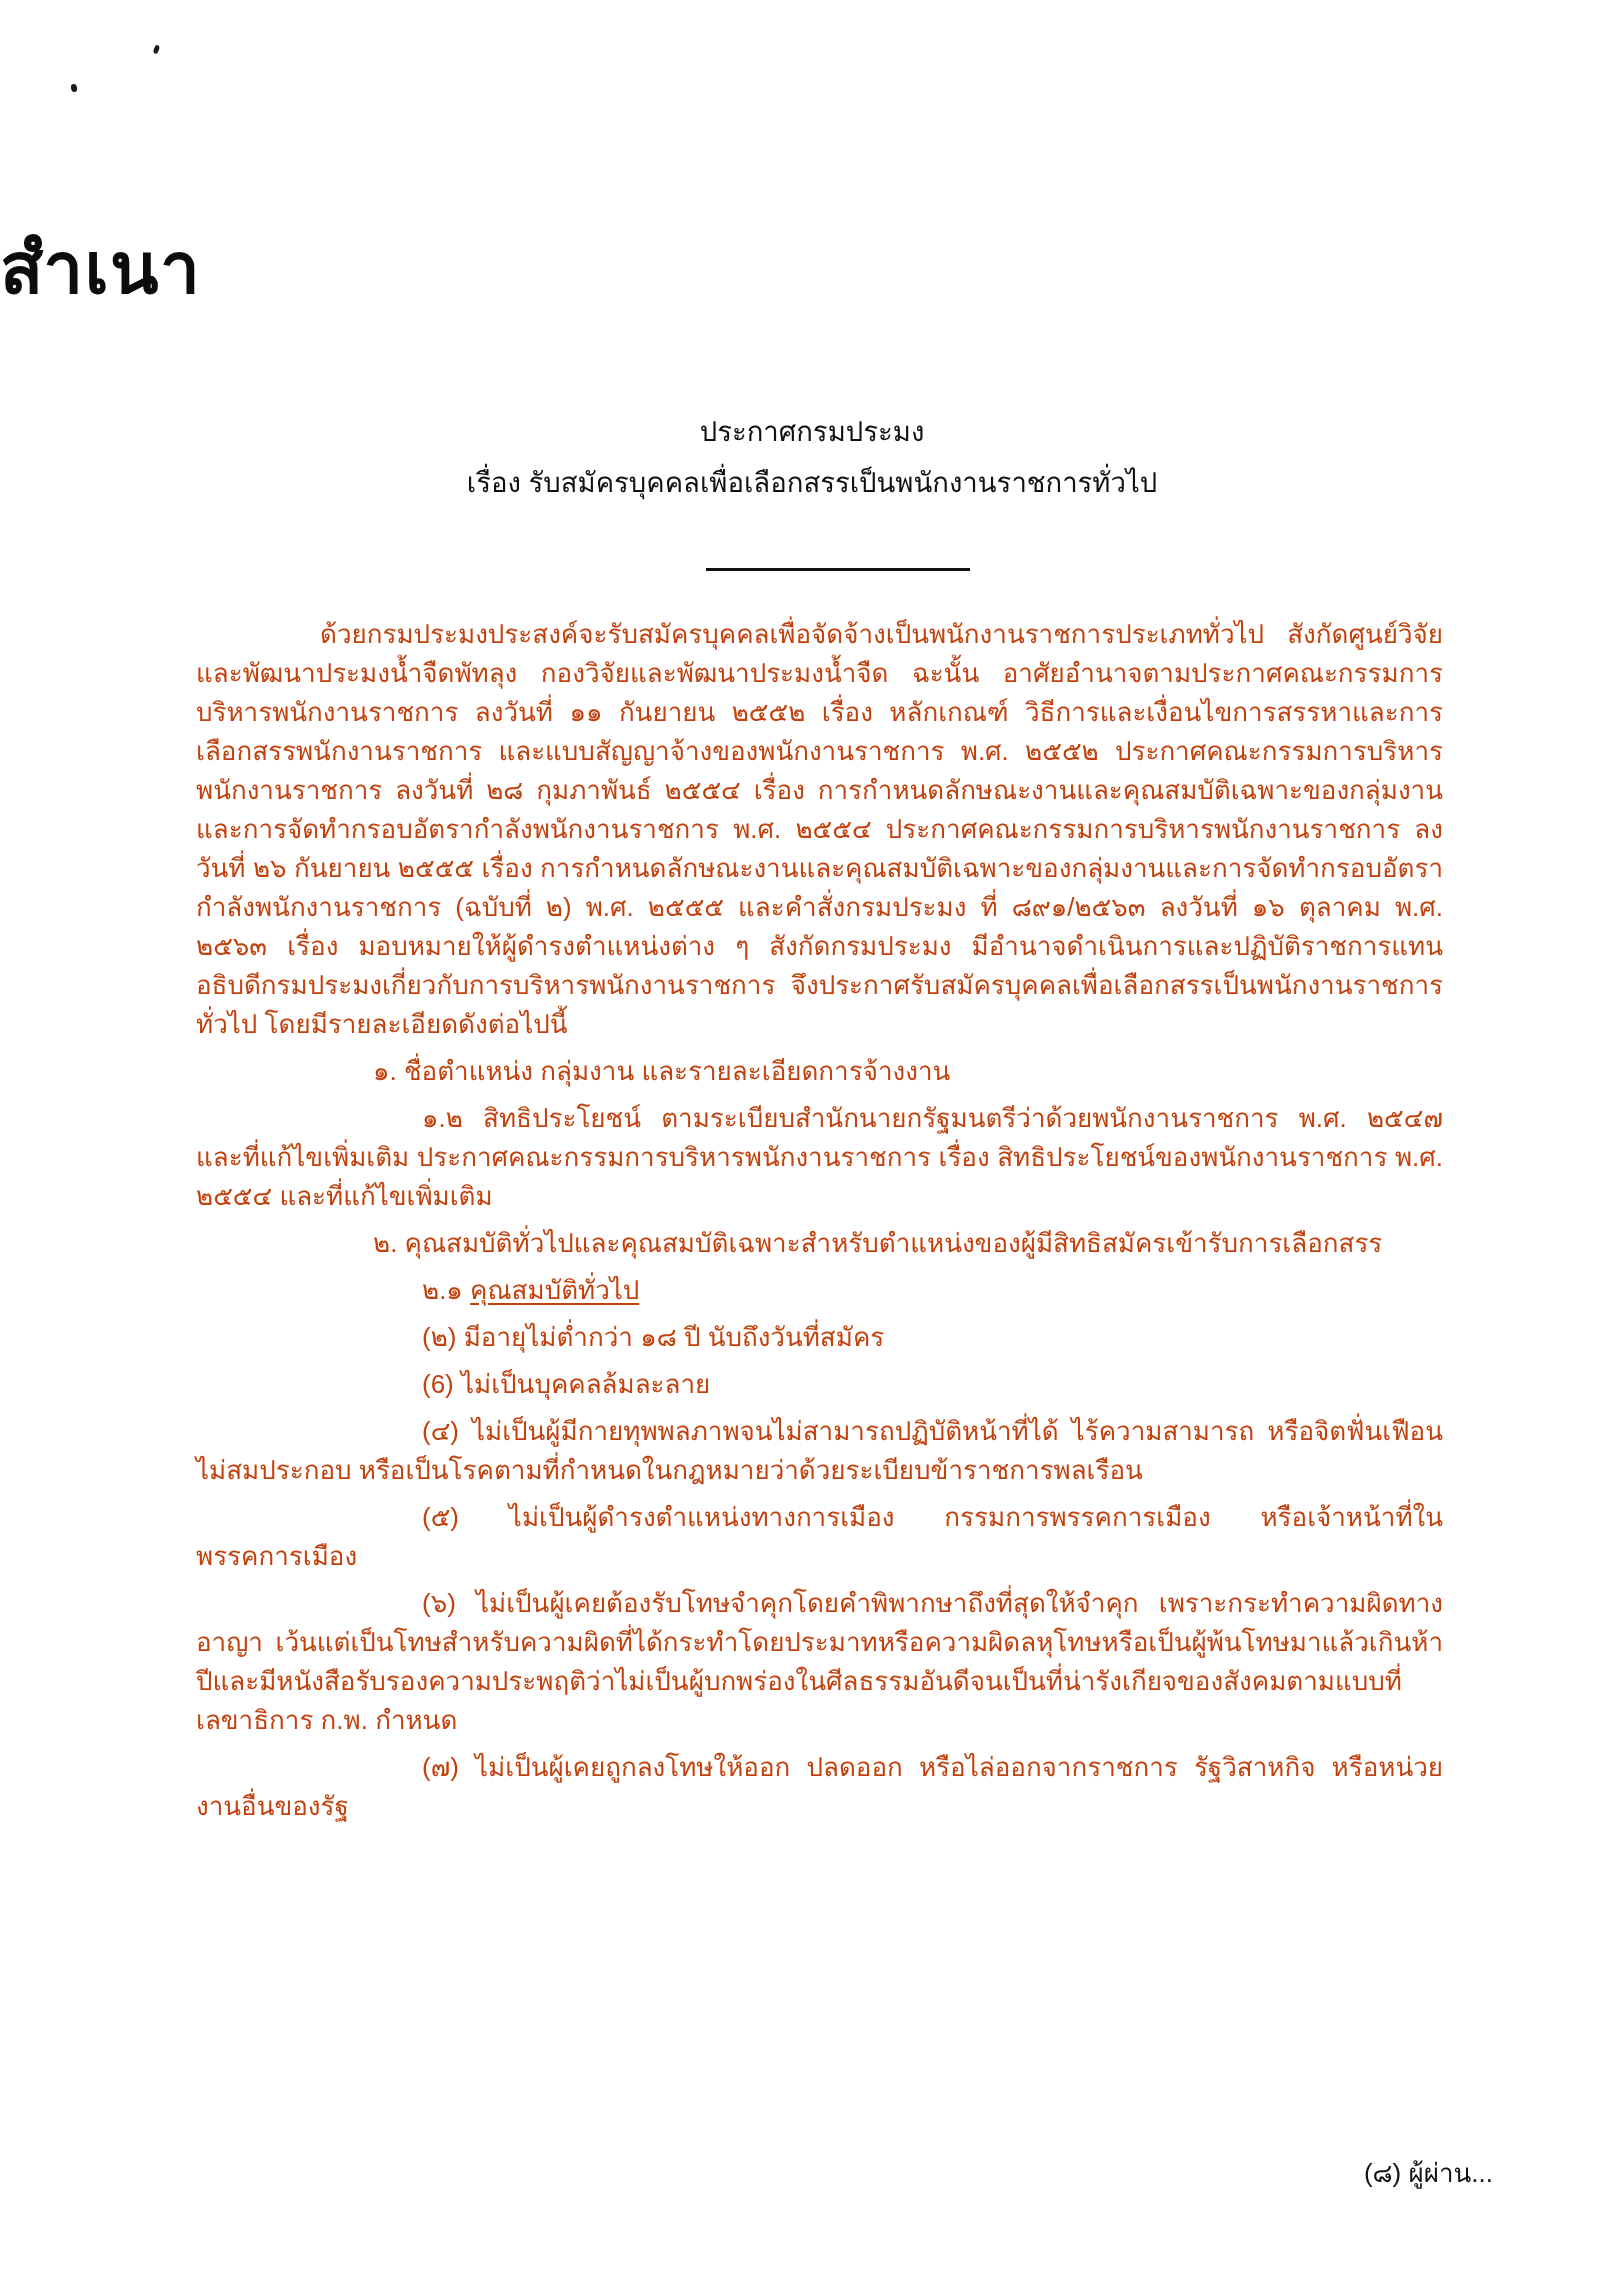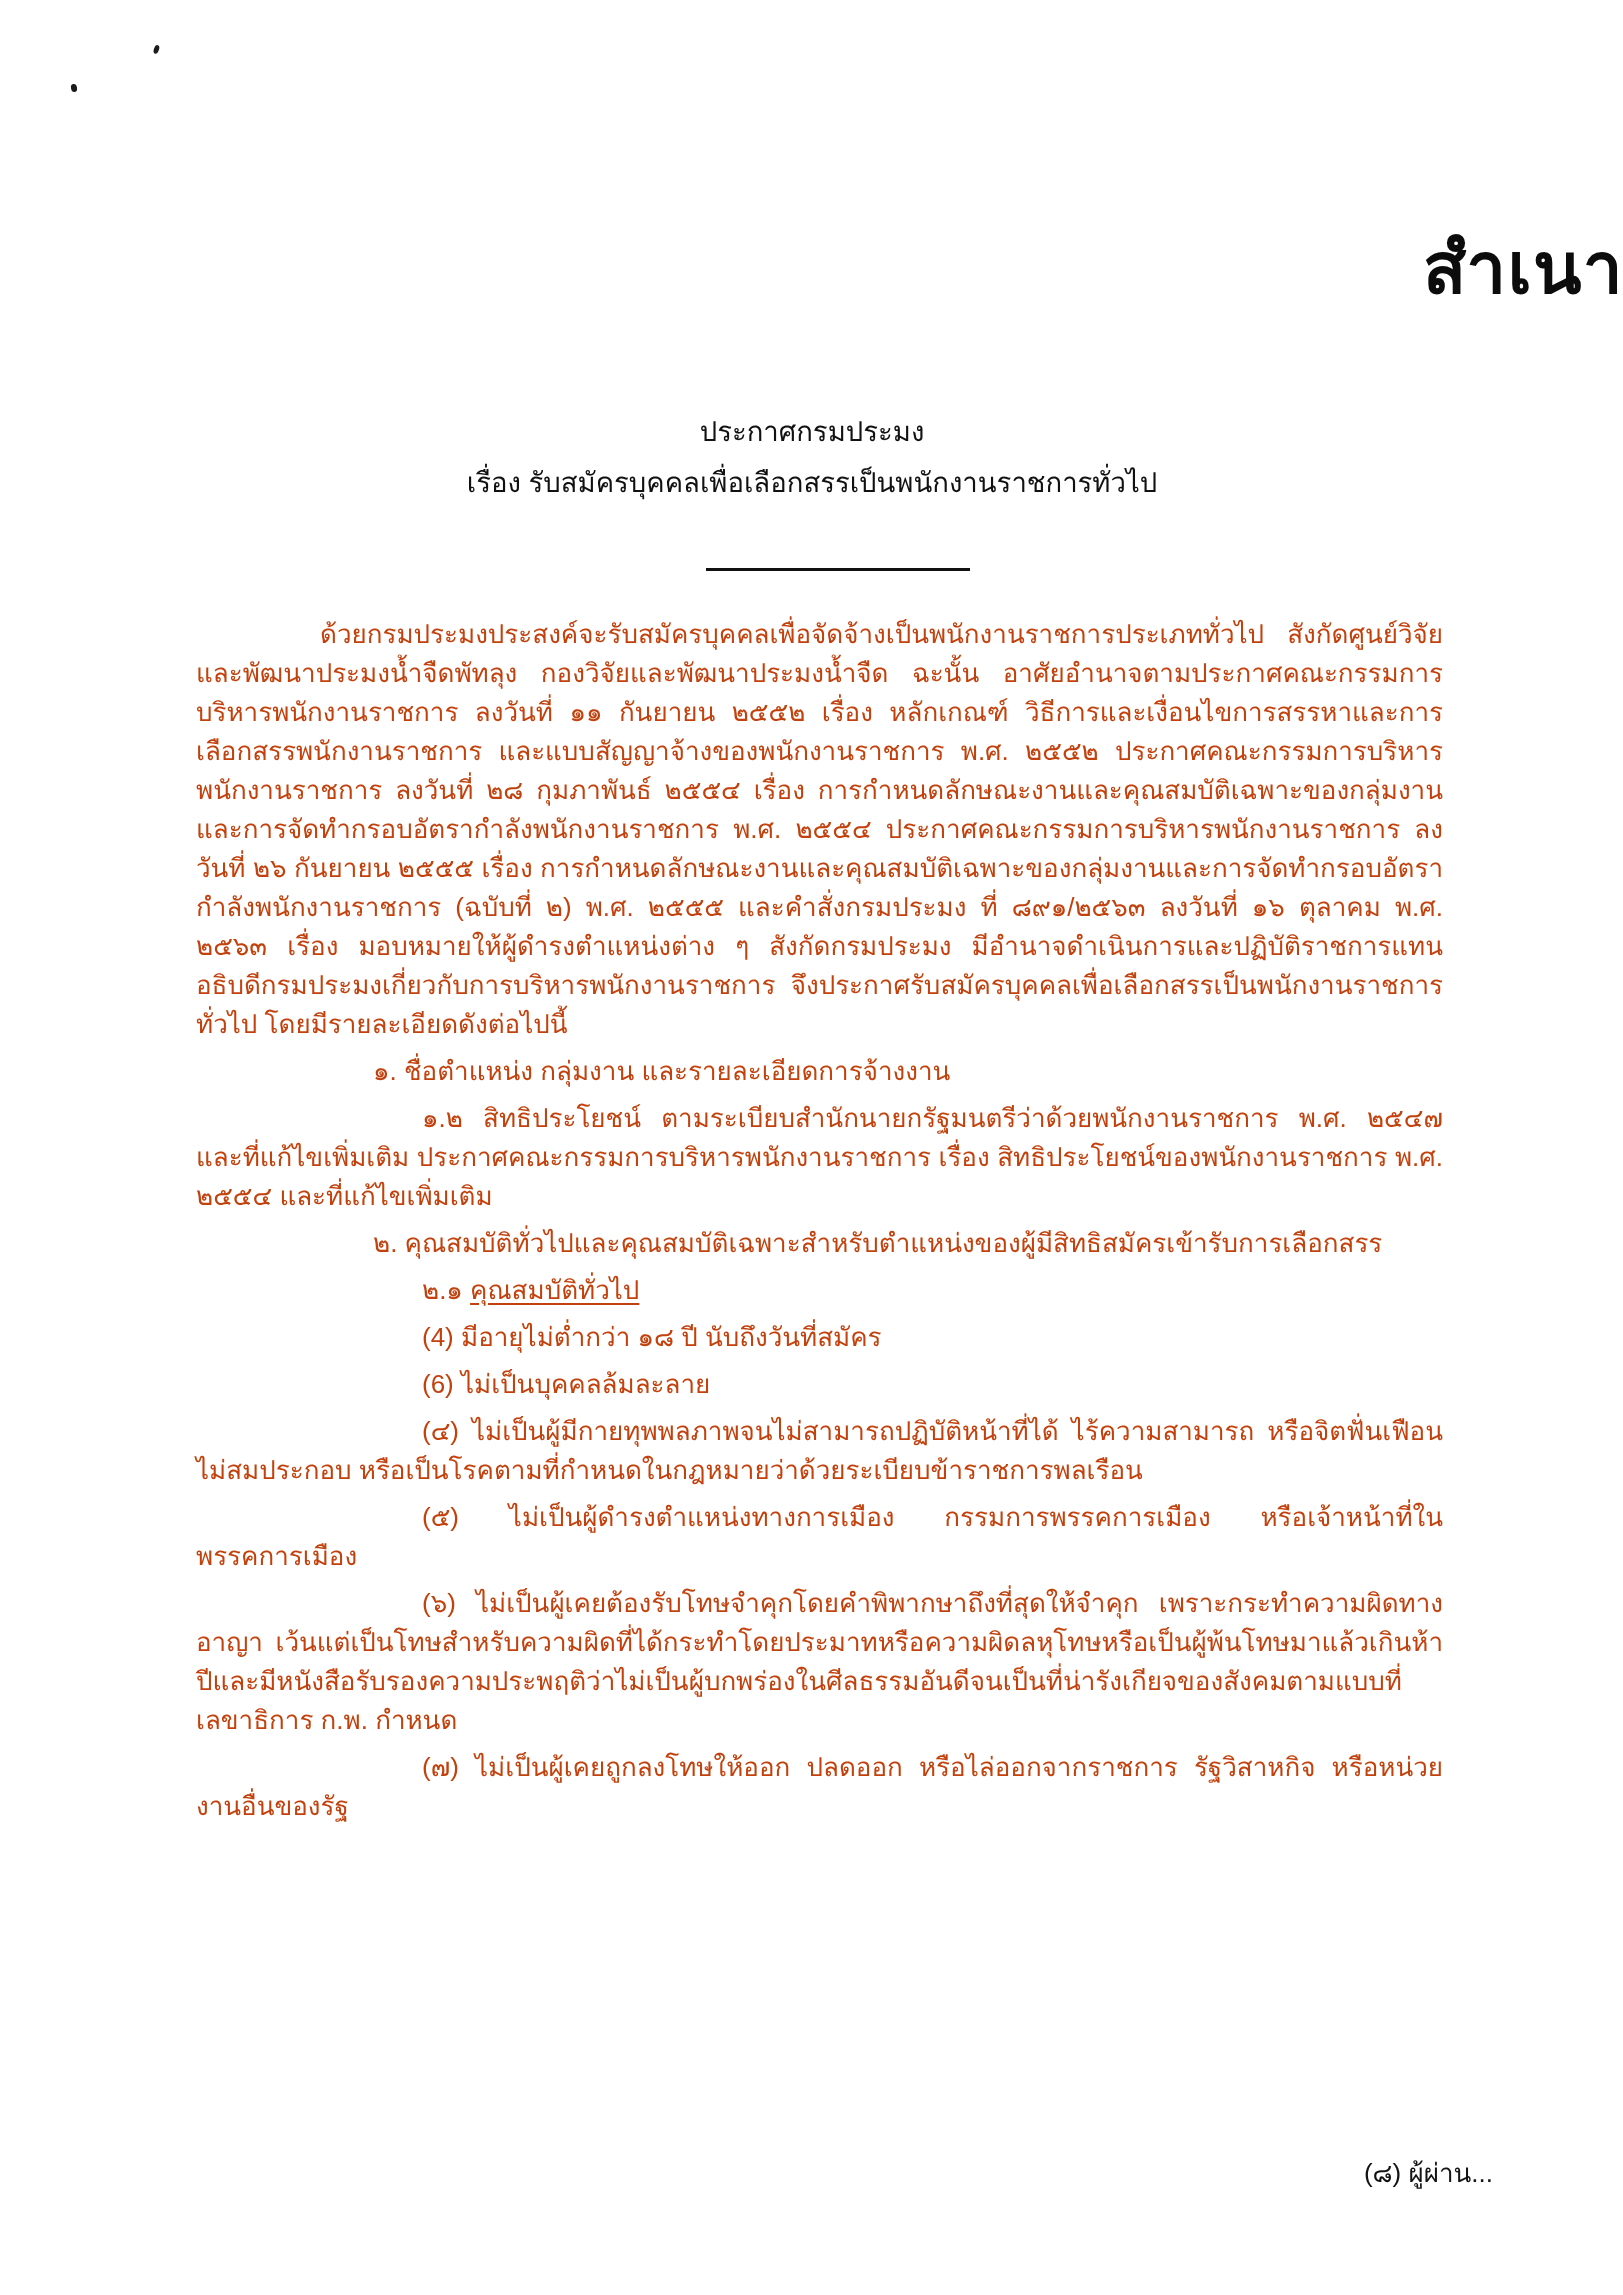--- a/index.html
+++ b/index.html
@@ -28,21 +28,21 @@
   }
   .speck-a { left: 154px; top: 45px;  width: 5.2px;  height: 8.5px; transform: rotate(18deg); }
   .speck-b { left: 71px; top: 84px; width: 5.9px;  height: 7.9px; transform: rotate(-12deg); }
 
   
   .copy-stamp {
     position: absolute;
     left: 0;
     right: 0;
     top: 230px;
-    text-align: right;
+    text-align: left;
     font-size: 71px;
     font-weight: 700;
     letter-spacing: 1.3px;
     line-height: 1.1;
     color: #0c0c0c;
   }
 
   
   .title-block {
     position: absolute;
@@ -132,21 +132,21 @@
     <p class="para"><span class="ind-2"></span><span>๑. ชื่อตำแหน่ง กลุ่มงาน และรายละเอียดการจ้างงาน</span></p>
 
 
     <p class="para"><span class="ind-3"></span><span>๑.๒ สิทธิประโยชน์ ตามระเบียบสำนักนายกรัฐมนตรีว่าด้วยพนักงานราชการ พ.ศ. ๒๕๔๗ และที่แก้ไขเพิ่มเติม ประกาศคณะกรรมการบริหารพนักงานราชการ เรื่อง สิทธิประโยชน์ของพนักงานราชการ พ.ศ. ๒๕๕๔ และที่แก้ไขเพิ่มเติม</span></p>
 
     <p class="para"><span class="ind-2"></span><span>๒. คุณสมบัติทั่วไปและคุณสมบัติเฉพาะสำหรับตำแหน่งของผู้มีสิทธิสมัครเข้ารับการเลือกสรร</span></p>
 
     <p class="para"><span class="ind-3"></span><span>๒.๑</span>&nbsp;<span class="u">คุณสมบัติทั่วไป</span></p>
 
 
-    <p class="para"><span class="ind-3"></span><span>(4) มีอายุไม่ต่ำกว่า ๑๘ ปี นับถึงวันที่สมัคร</span></p>
+    <p class="para"><span class="ind-3"></span><span>(๒) มีอายุไม่ต่ำกว่า ๑๘ ปี นับถึงวันที่สมัคร</span></p>
 
     <p class="para"><span class="ind-3"></span><span>(6) ไม่เป็นบุคคลล้มละลาย</span></p>
 
     <p class="para"><span class="ind-3"></span><span>(๔) ไม่เป็นผู้มีกายทุพพลภาพจนไม่สามารถปฏิบัติหน้าที่ได้ ไร้ความสามารถ หรือจิตฟั่นเฟือนไม่สมประกอบ หรือเป็นโรคตามที่กำหนดในกฎหมายว่าด้วยระเบียบข้าราชการพลเรือน</span></p>
 
     <p class="para"><span class="ind-3"></span><span>(๕) ไม่เป็นผู้ดำรงตำแหน่งทางการเมือง กรรมการพรรคการเมือง หรือเจ้าหน้าที่ในพรรคการเมือง</span></p>
 
     <p class="para"><span class="ind-3"></span><span>(๖) ไม่เป็นผู้เคยต้องรับโทษจำคุกโดยคำพิพากษาถึงที่สุดให้จำคุก เพราะกระทำความผิดทางอาญา เว้นแต่เป็นโทษสำหรับความผิดที่ได้กระทำโดยประมาทหรือความผิดลหุโทษหรือเป็นผู้พ้นโทษมาแล้วเกินห้าปีและมีหนังสือรับรองความประพฤติว่าไม่เป็นผู้บกพร่องในศีลธรรมอันดีจนเป็นที่น่ารังเกียจของสังคมตามแบบที่เลขาธิการ ก.พ. กำหนด</span></p>
 
     <p class="para"><span class="ind-3"></span><span>(๗) ไม่เป็นผู้เคยถูกลงโทษให้ออก ปลดออก หรือไล่ออกจากราชการ รัฐวิสาหกิจ หรือหน่วยงานอื่นของรัฐ</span></p>

